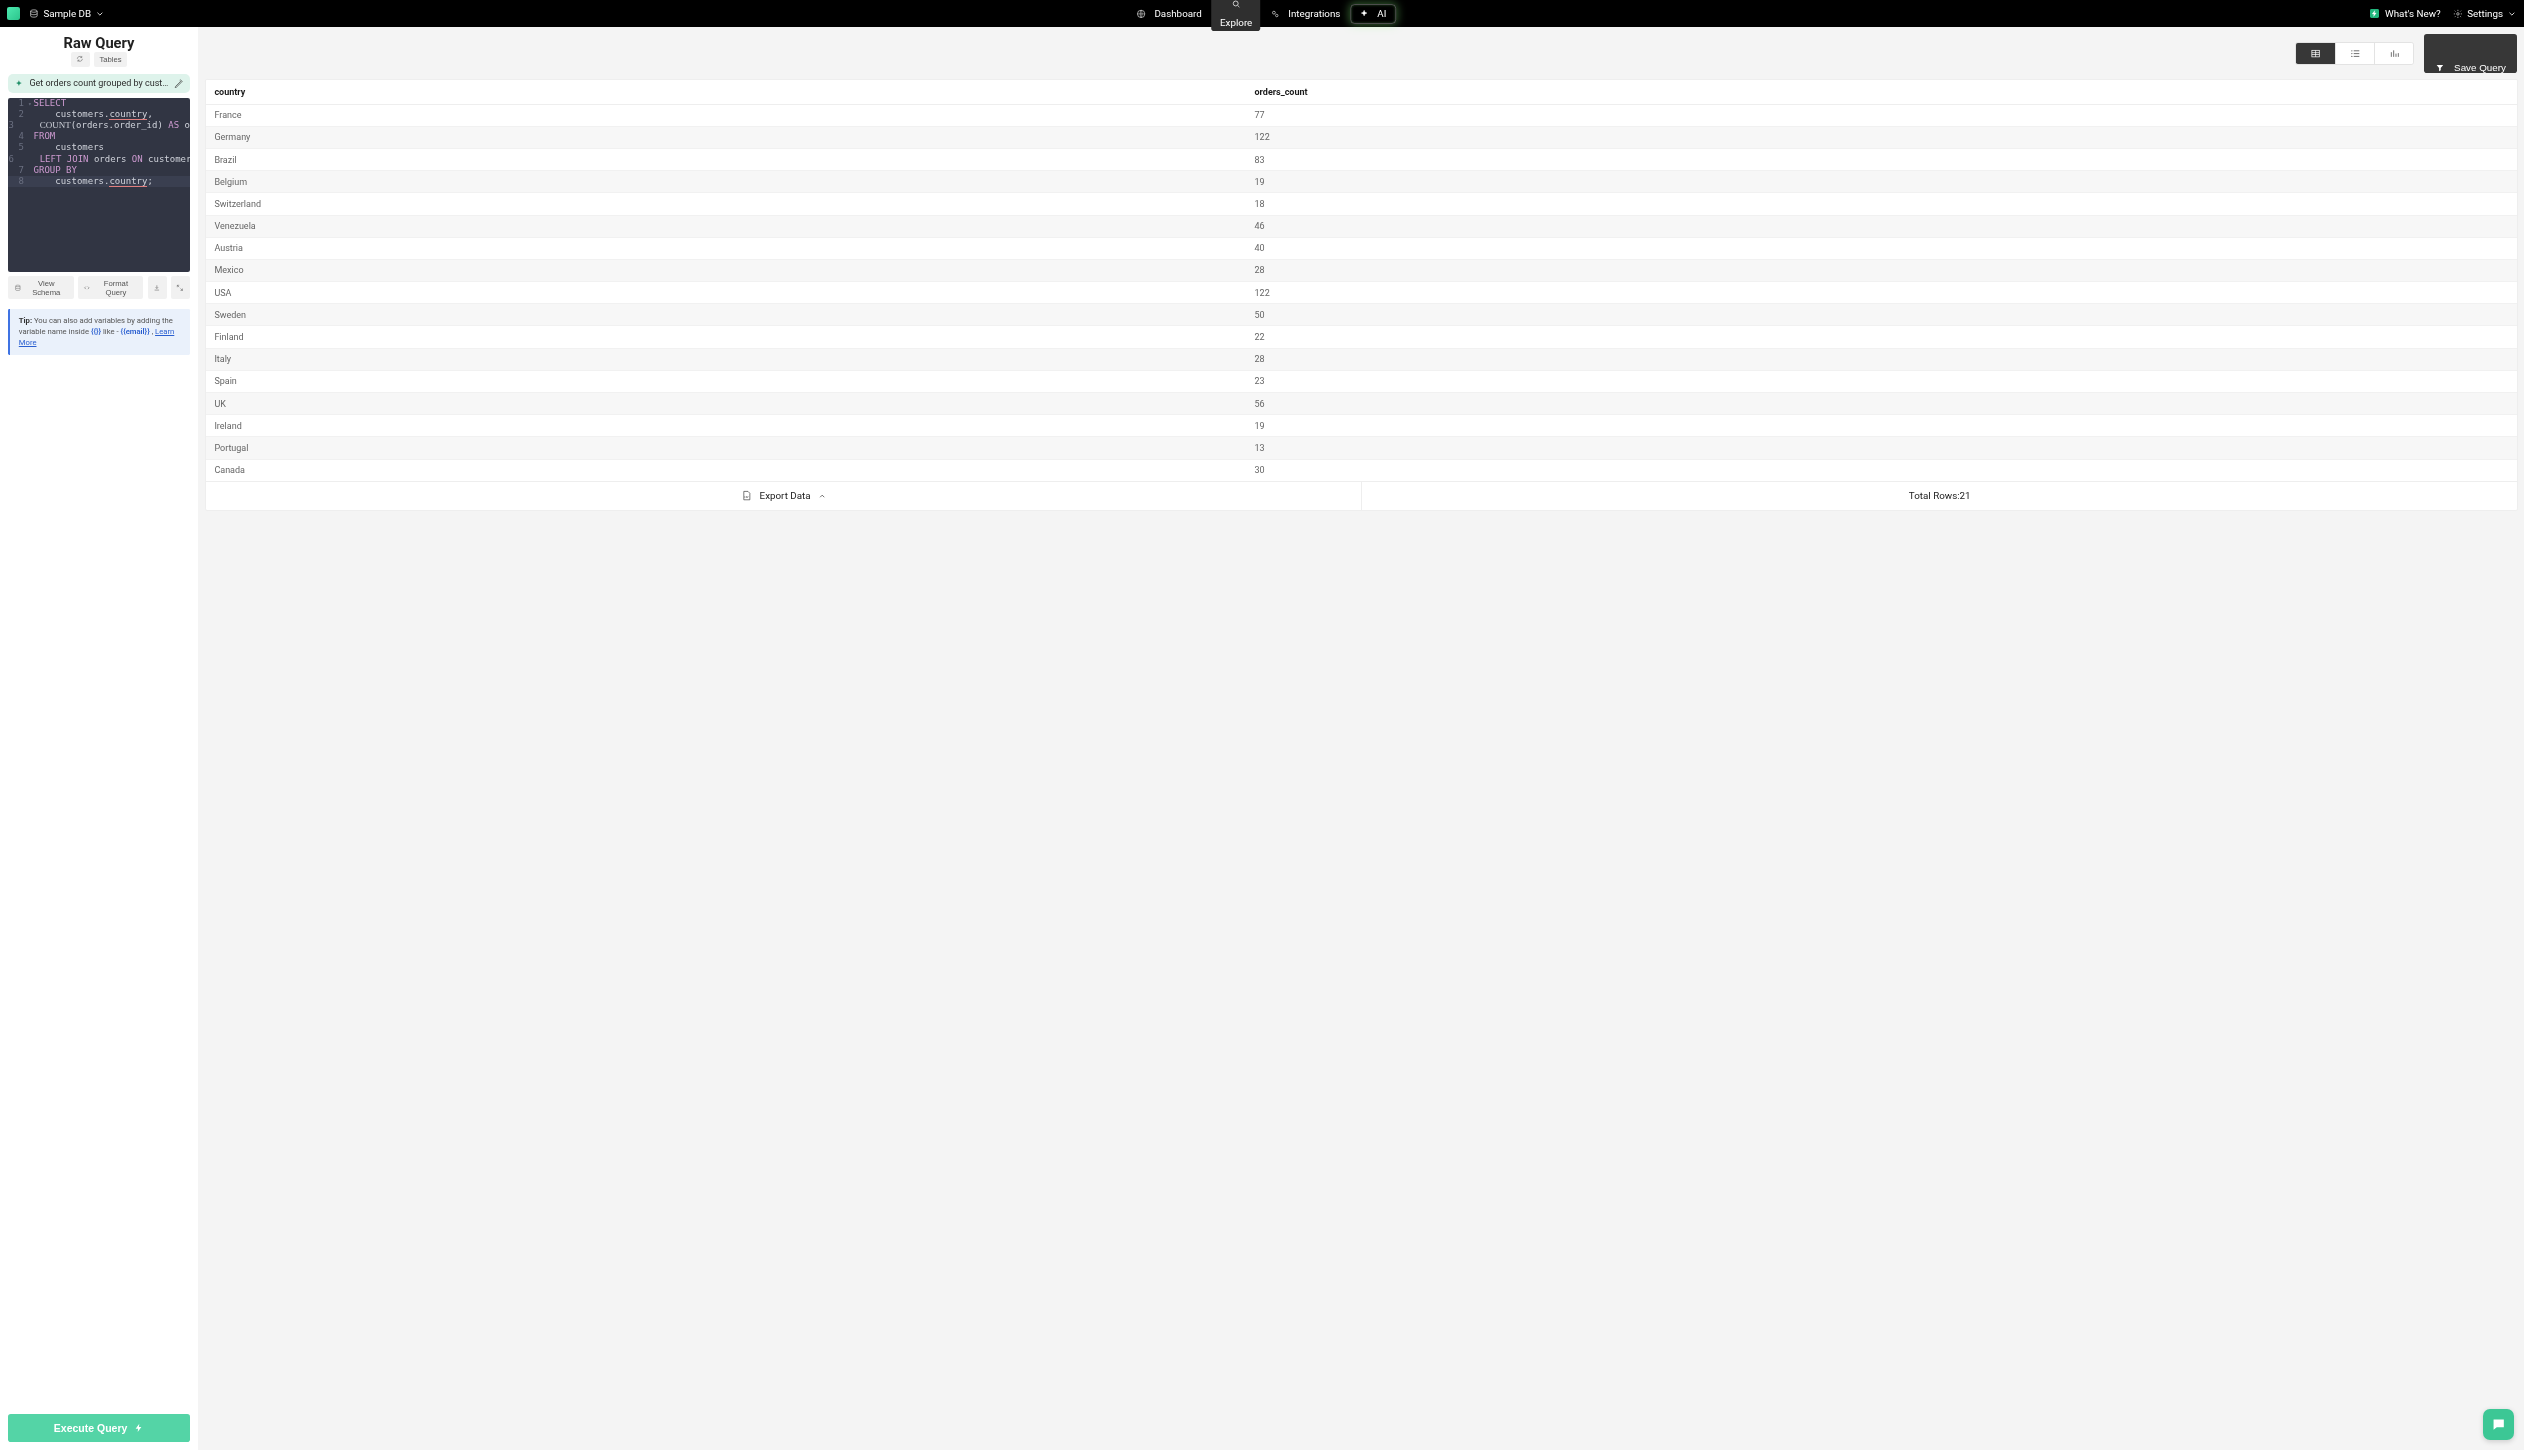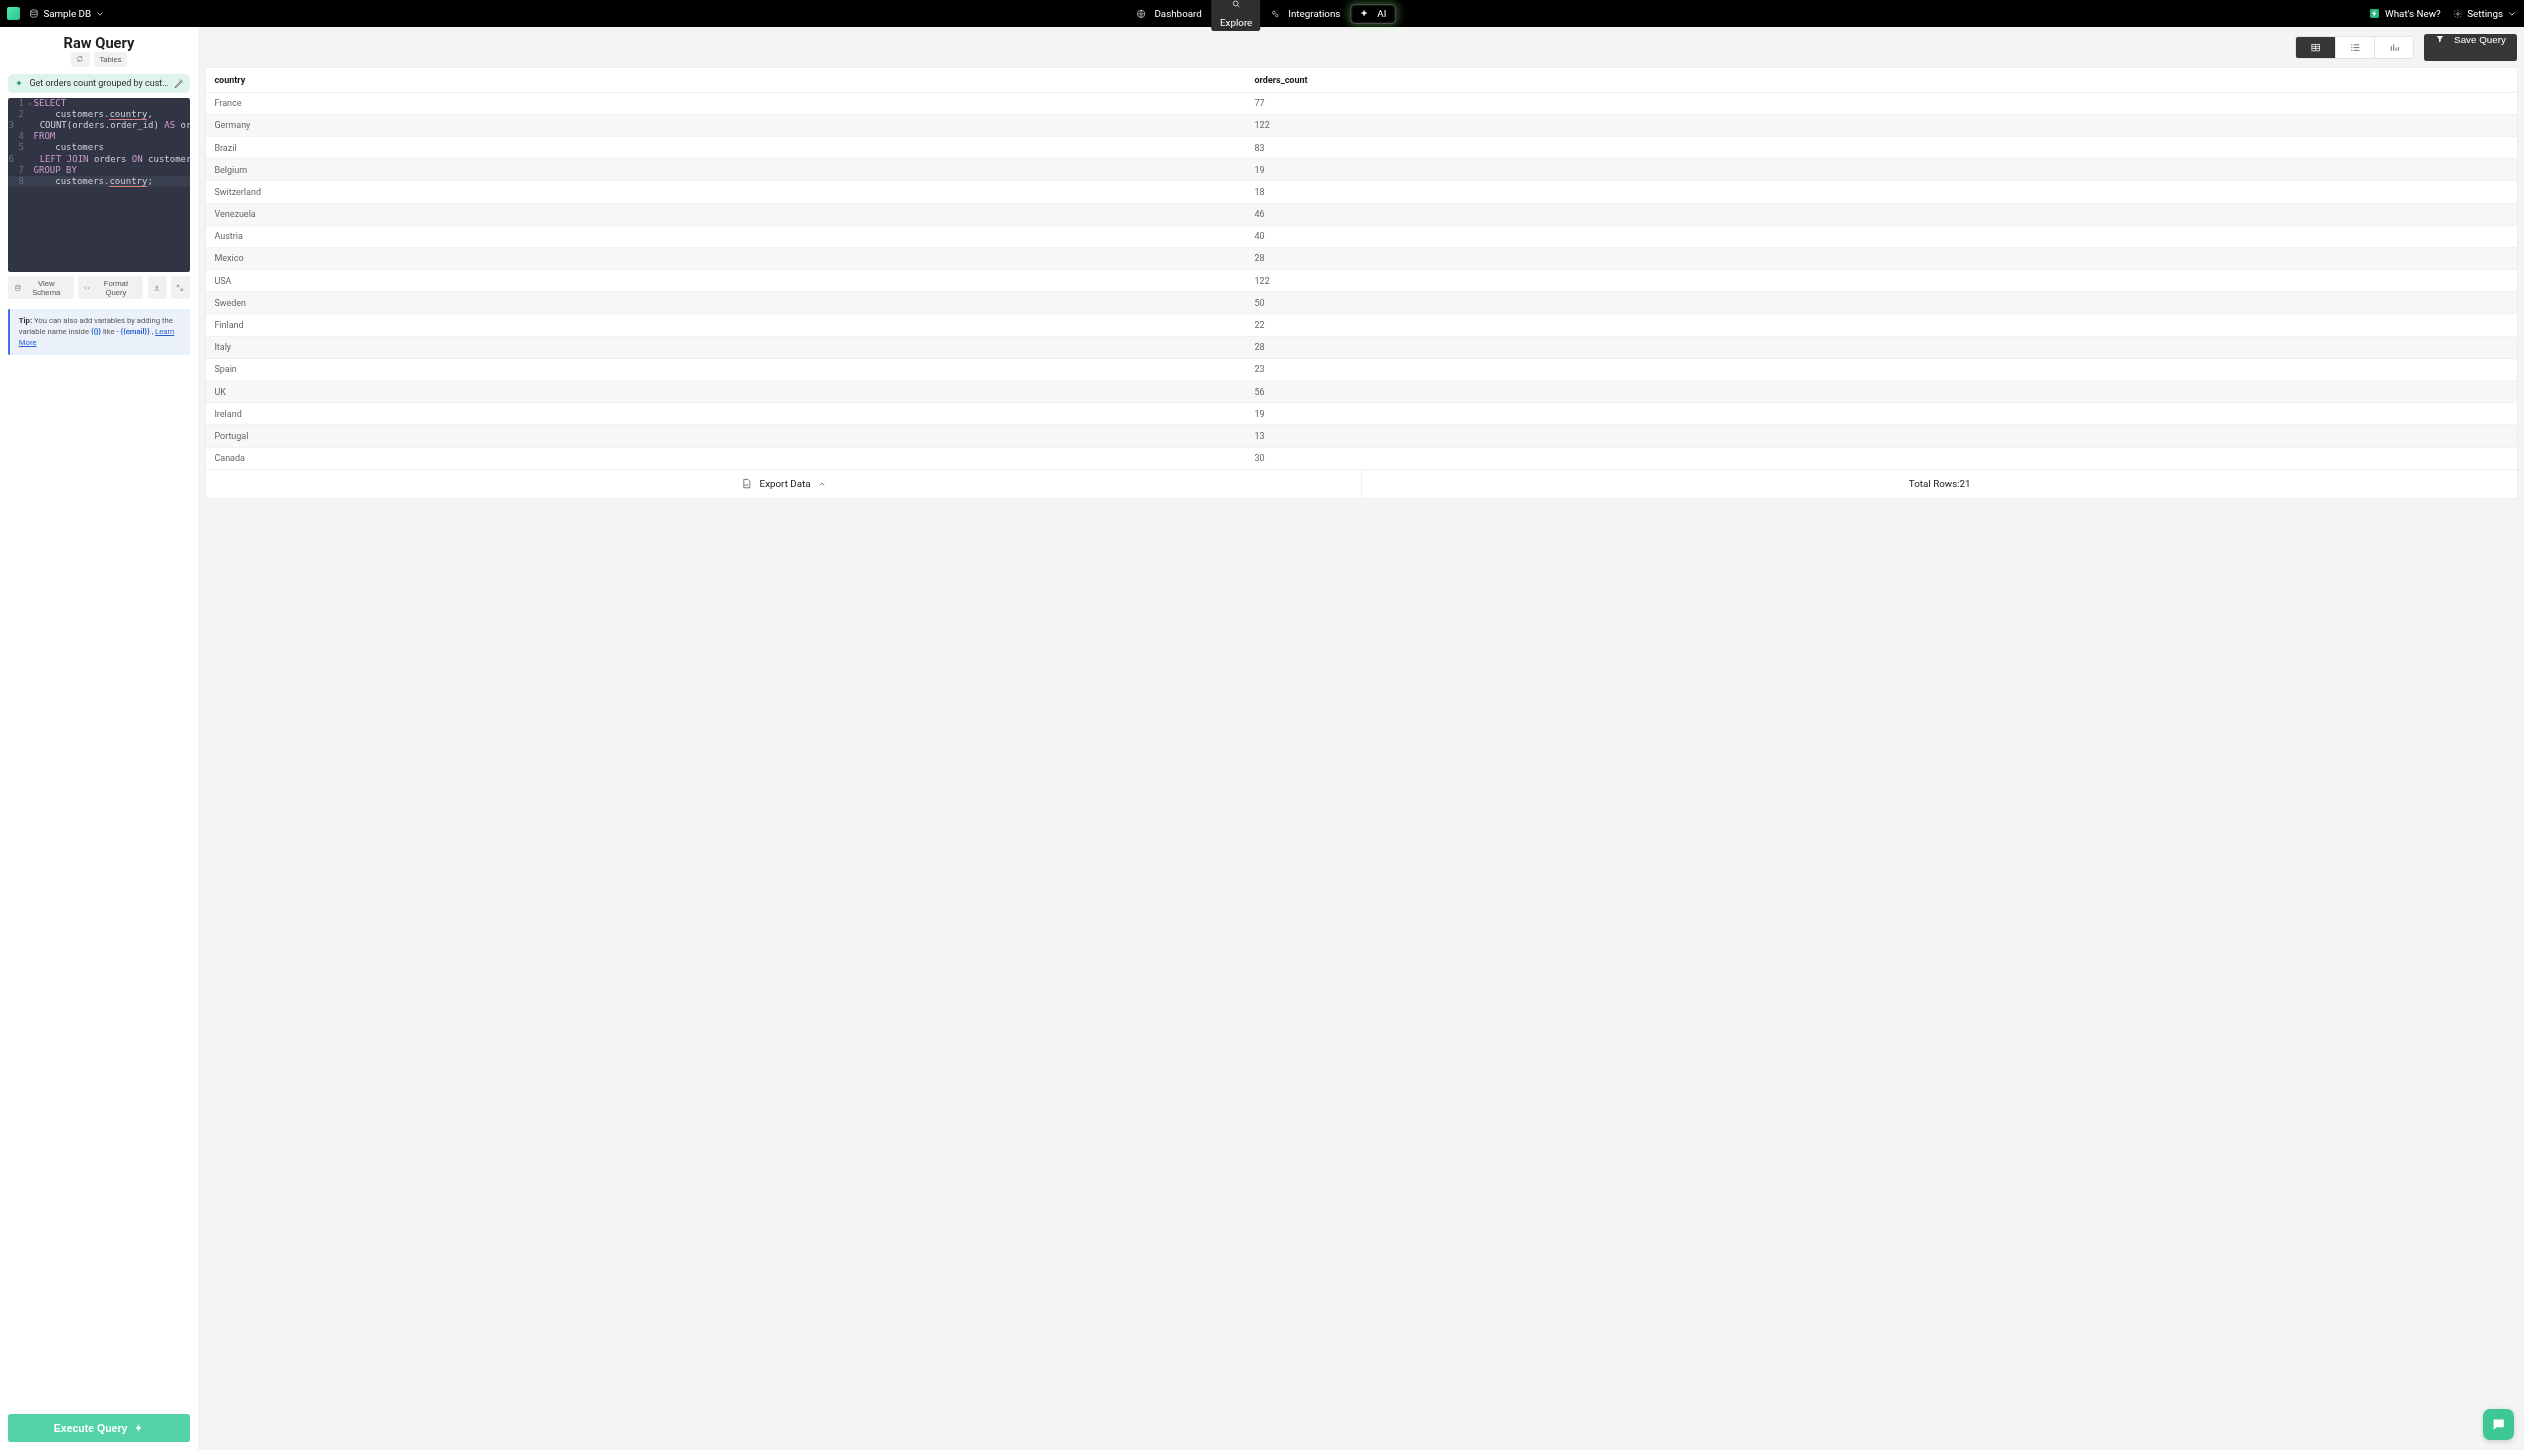--- a/index.html
+++ b/index.html
@@ -42,21 +42,21 @@
   .chip-btn svg { width:7.7px; height:7.7px; }
 
   .prompt-row { display:flex; align-items:center; gap:5.6px; background:var(--green-light); border-radius:5px; padding:4.9px 5.6px; margin-bottom:4.2px; }
   .prompt-row .txt { flex:1; font-size:9px; color:#2b2b2b; overflow:hidden; white-space:nowrap; text-overflow:ellipsis; }
 
   .editor { background:var(--code-bg); border-radius:2.1px; height:174px; overflow:hidden; font-family: ui-monospace, SFMono-Regular, Menlo, Consolas, monospace; font-size:9px; line-height:11.2px; }
   .ed-line { display:flex; }
   .gutter { width:19.6px; text-align:right; padding:0 4.2px 0 0; color:#6a6f80; user-select:none; }
   .code { flex:1; white-space:pre; color:#cfd2da; }
   .kw { color:#cd9ad0; }
-  .fn { color:#cfd2da; }
+  .fn { color:#cfd2da;font-family:Liberation Serif, serif; }
   .uline { border-bottom:0.7px solid #e07f7f; }
   .fold { color:#6a6f80; font-size:6.3px; display:inline-block; width:5.6px; }
   .ed-line.hl { background:#3a3f50; }
 
   .ed-toolbar { display:flex; gap:4.2px; margin-top:4.2px; }
   .ed-toolbar .chip-btn { font-size:7.7px; }
 
   .tip-box { background:#eaf1fb; border-left:2.1px solid #3f73e3; padding:7px 8.4px; font-size:7.7px; color:#555; line-height:1.4; border-radius:1.4px; margin-top:9.8px; }
   .tip-box b { color:#333; }
   .tip-box a { color:#2a5fd0; text-decoration:underline; }
@@ -65,21 +65,21 @@
   .exec-btn { margin-top:auto; background:#54d4a6; color:#fff; border:none; border-radius:2.8px; height:28px; font-size:10.5px; font-weight:600; display:flex; align-items:center; justify-content:center; gap:7px; cursor:pointer; }
 
   
   .main { flex:1; display:flex; flex-direction:column; padding:5.6px 5.6px 0 7px; min-width:0; }
   .main-top { display:flex; justify-content:flex-end; align-items:center; padding:1.4px 1.4px 5.6px 0; gap:9.8px; }
   .view-toggle { display:flex; border:0.7px solid var(--border); border-radius:2.8px; overflow:hidden; }
   .view-toggle button { width:39px; height:21px; background:#fff; border:none; border-left:0.7px solid var(--border); display:flex; align-items:center; justify-content:center; cursor:pointer; }
   .view-toggle button:first-child { border-left:none; }
   .view-toggle button.active { background:#373737; }
   .view-toggle button.active svg { fill:#fff; stroke:#fff; }
-  .save-btn { background:#373737; color:#fff; border:none; border-radius:2.8px; height:27px; padding:0 11.2px; font-size:9.8px; font-weight:500; display:flex; align-items:flex-start; gap:9px; cursor:pointer; }
+  .save-btn { background:#373737; color:#fff; border:none; border-radius:2.8px; height:39px; padding:0 11.2px; font-size:9.8px; font-weight:500; display:flex; align-items:flex-end; gap:9px; cursor:pointer; }
 
   .table-wrap { flex:0 0 auto; background:#fff; border:0.7px solid #eee; border-radius:2.1px; overflow:hidden; }
   table { width:100%; border-collapse:collapse; font-size:9px; }
   thead th { text-align:left; padding:7px 8.4px; font-weight:700; color:#1b1b1b; background:#fff; border-bottom:0.7px solid #eee; }
   tbody tr:nth-child(even) td { background:#f7f7f7; }
   tbody td { padding:5.6px 8.4px; color:#666; border-top:0.7px solid #f1f1f1; }
   th:first-child, td:first-child { width:45%; }
 
   .table-footer { display:flex; border-top:0.7px solid #eee; }
   .table-footer > div { flex:1; padding:8.4px 0; display:flex; align-items:center; justify-content:center; font-size:9.8px; color:#222; }

